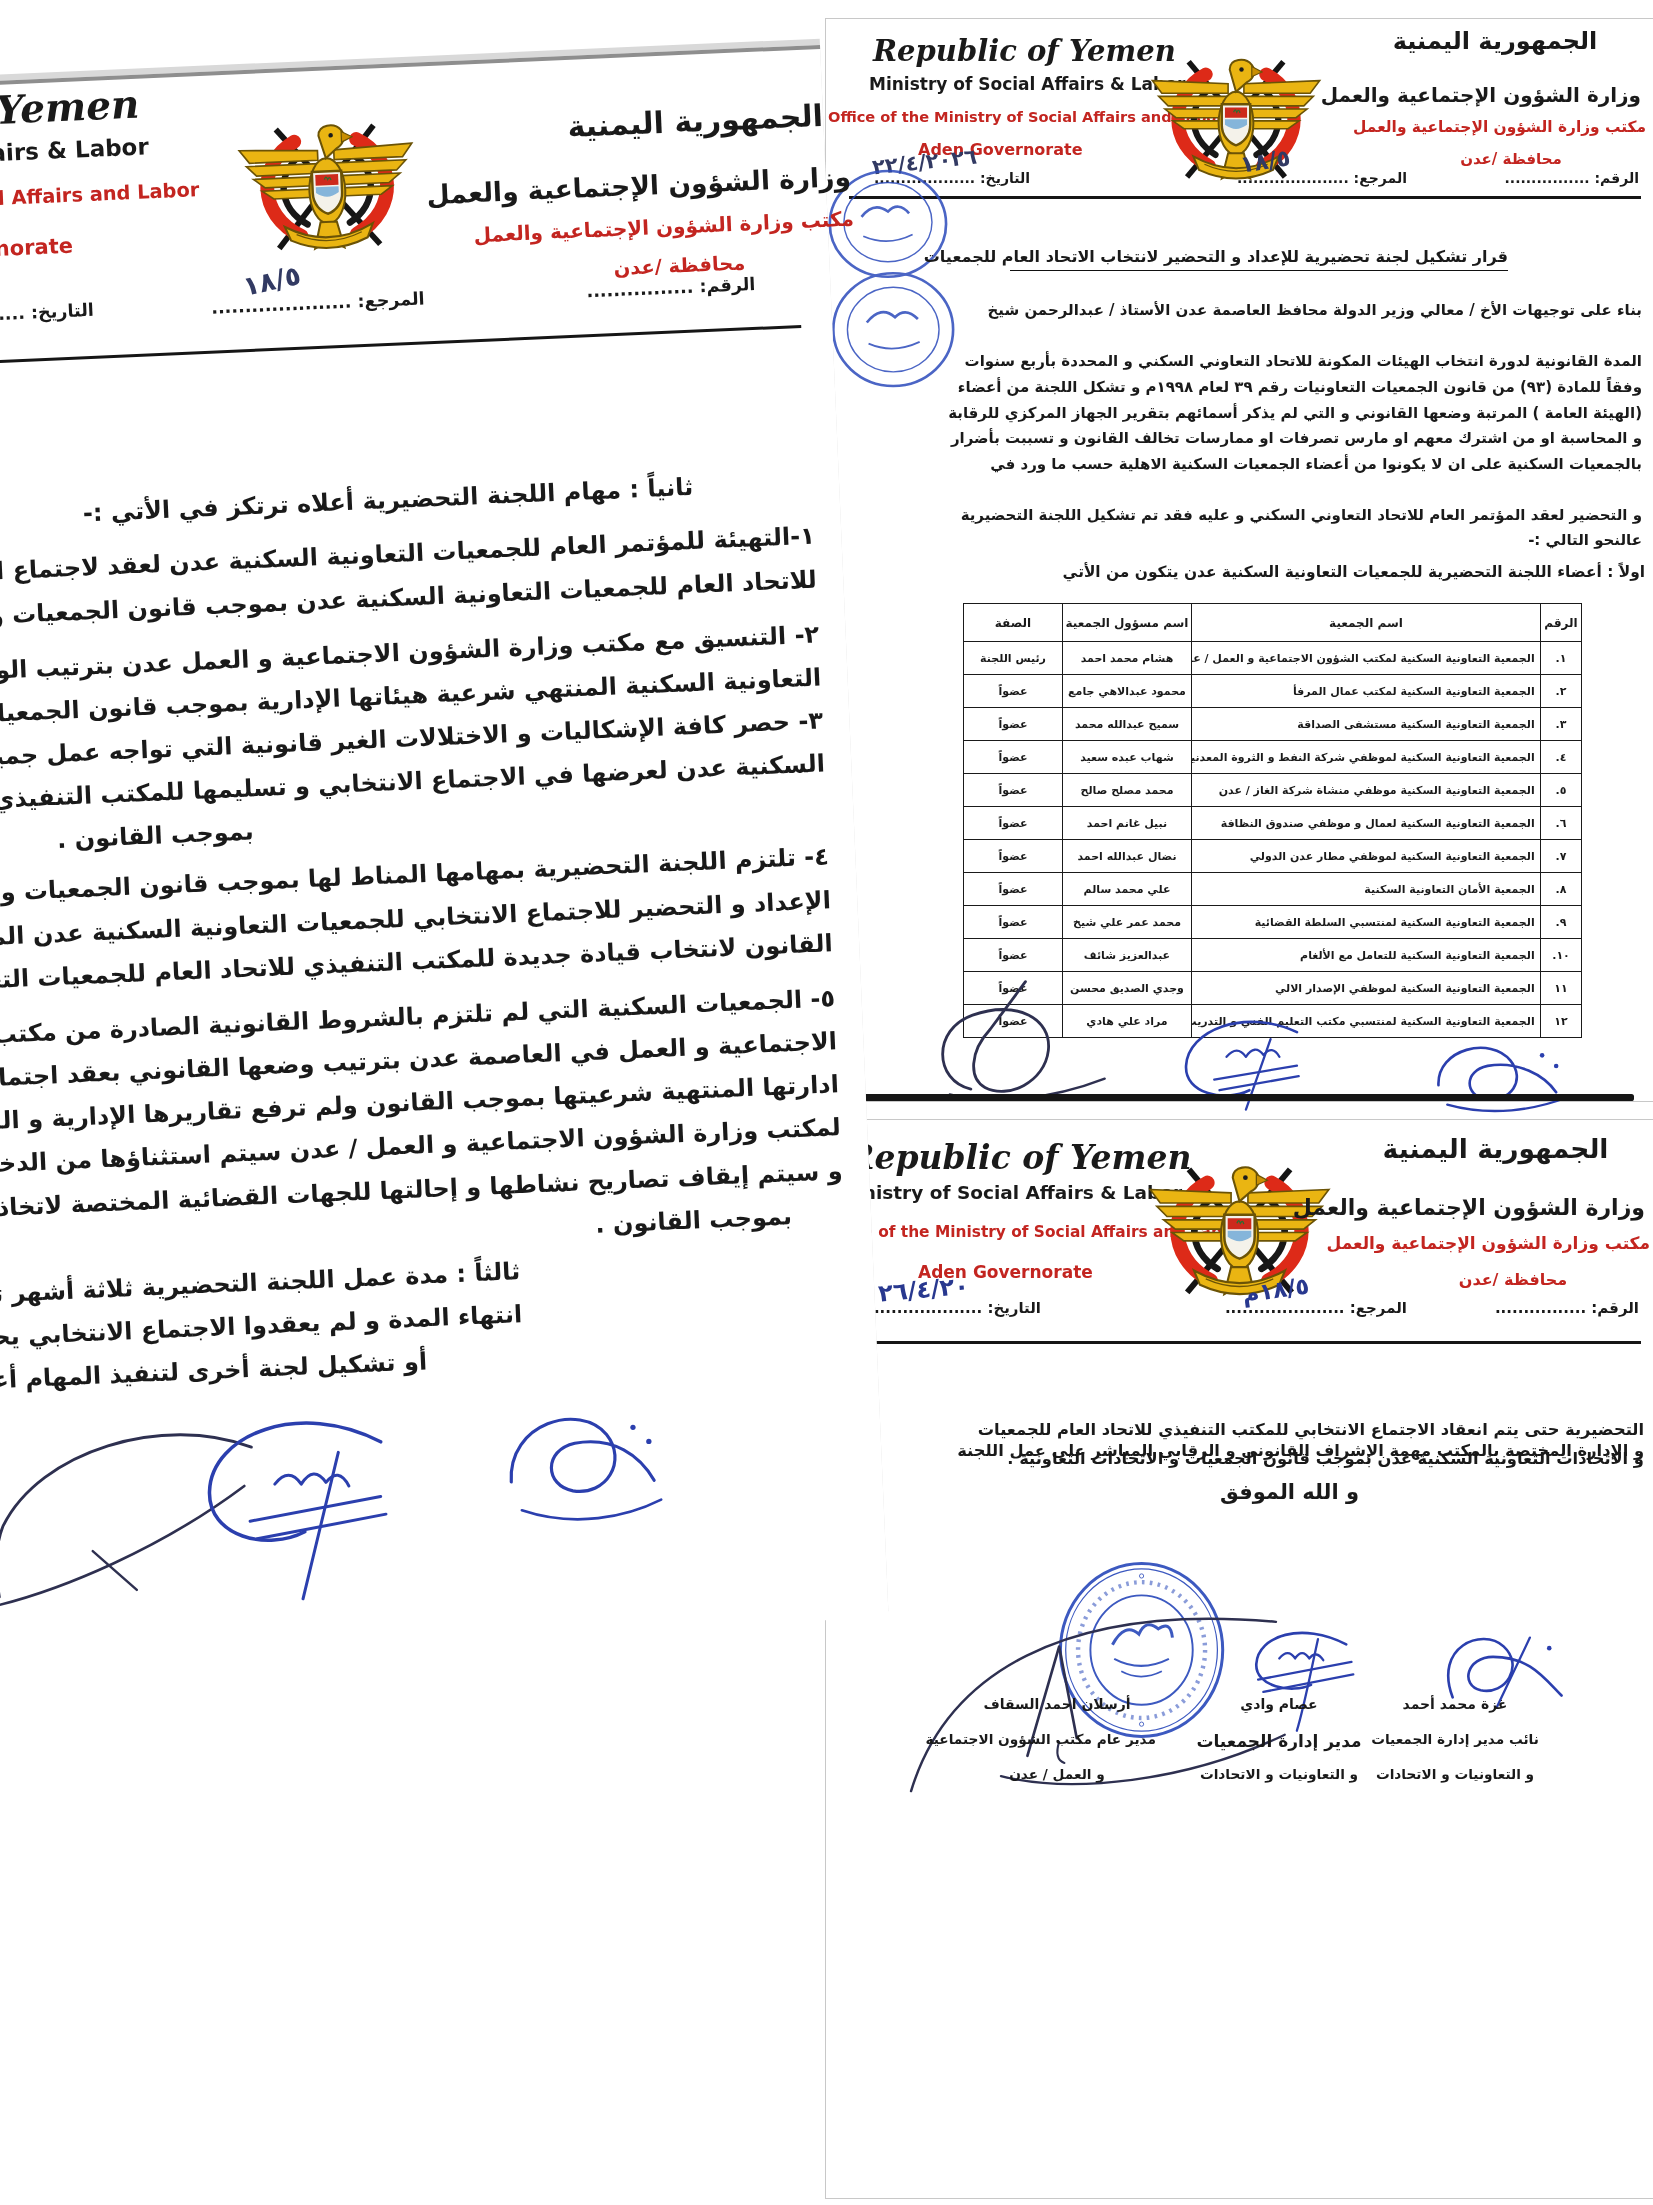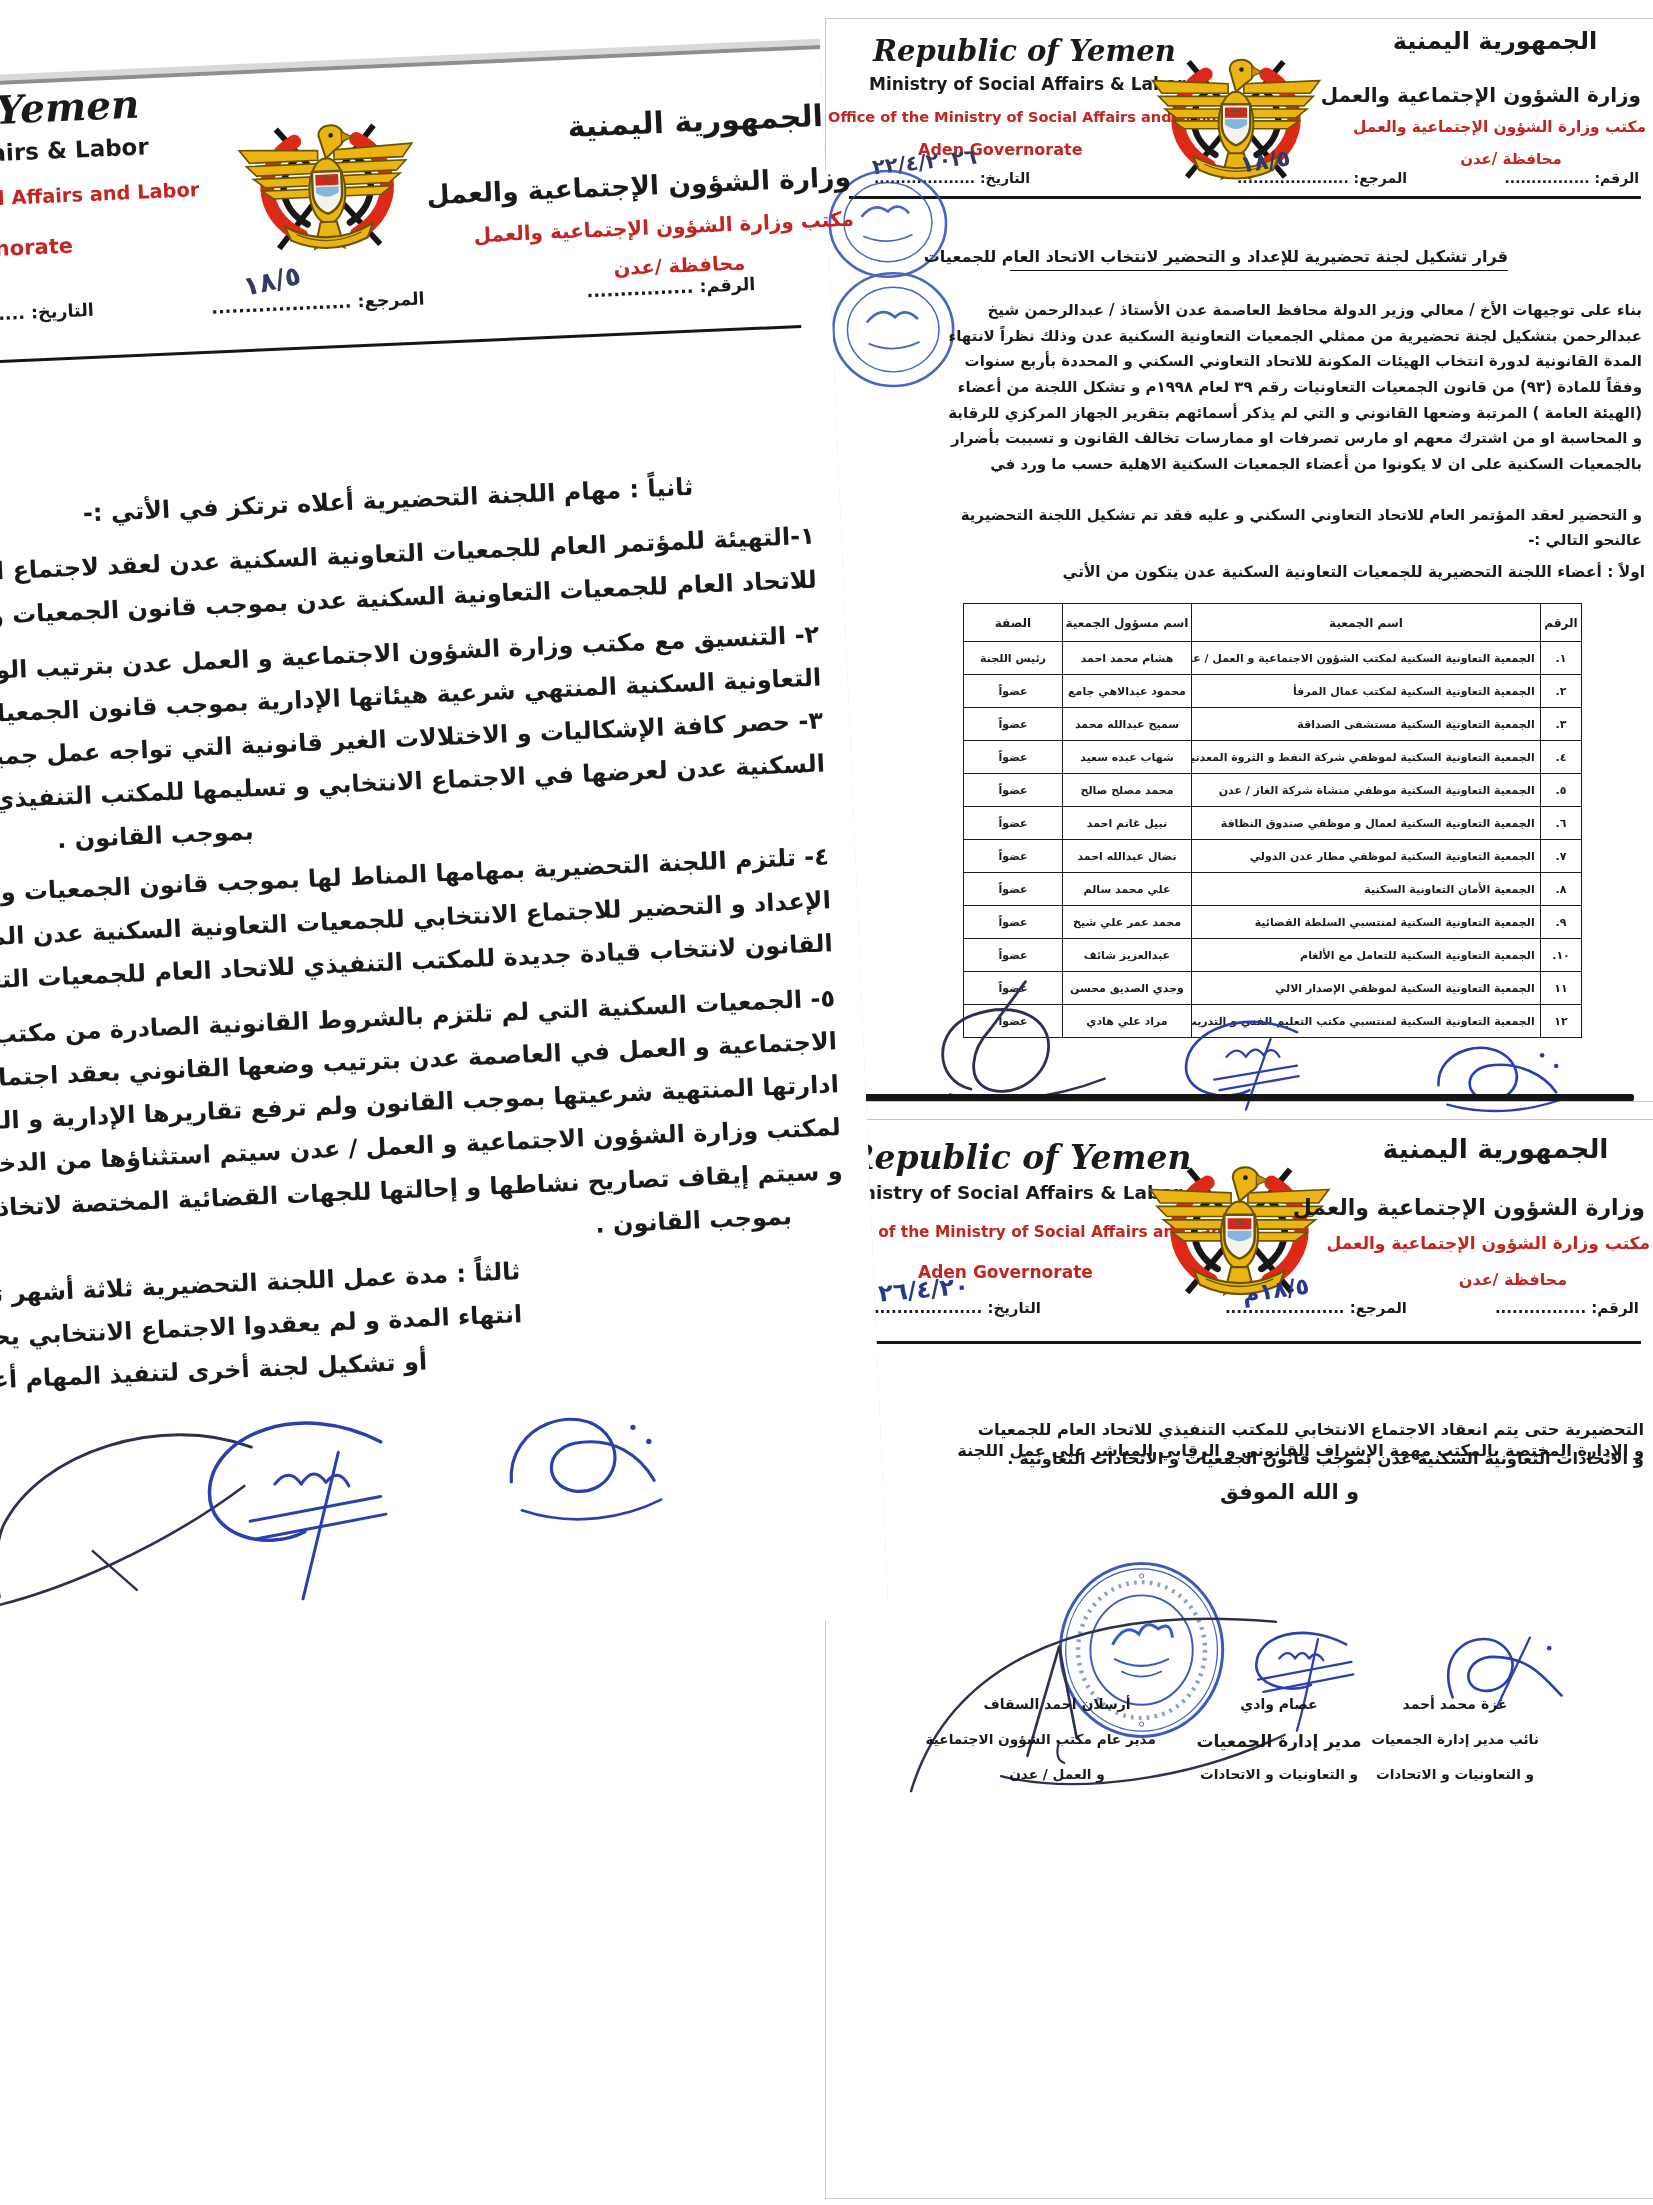--- a/index.html
+++ b/index.html
@@ -119,21 +119,20 @@
     <path d="M50,82 q28,12 56,-2" stroke-width="2"></path>
     <ellipse cx="84" cy="188" rx="68" ry="64" stroke-width="3"></ellipse>
     <ellipse cx="84" cy="188" rx="52" ry="48" stroke-width="1.6"></ellipse>
     <path d="M54,180 q16,-20 32,-6 q12,-12 26,2" stroke-width="3"></path>
     <path d="M56,204 q28,12 58,-2" stroke-width="2"></path>
   </svg>
 
   <div class="abs b rtl nw ctr" style="left:1010px;top:247px;width:498px;font-size:16px;border-bottom:1.8px solid #111;padding-bottom:3.5px;">قرار تشكيل لجنة تحضيرية للإعداد و التحضير لانتخاب الاتحاد العام للجمعيات</div>
 
   <div class="p1line" style="left:910px;top:298px;">بناء على توجيهات الأخ / معالي وزير الدولة  محافظ العاصمة عدن الأستاذ / عبدالرحمن شيخ</div>
-  <div class="p1line" style="left:910px;top:324px;">عبدالرحمن بتشكيل لجنة تحضيرية من ممثلي الجمعيات التعاونية السكنية عدن وذلك نظراً لانتهاء</div>
   <div class="p1line" style="left:910px;top:349px;">المدة القانونية لدورة انتخاب الهيئات المكونة للاتحاد التعاوني السكني و المحددة بأربع سنوات</div>
   <div class="p1line" style="left:910px;top:375px;">وفقاً للمادة (٩٣) من قانون الجمعيات التعاونيات رقم ٣٩ لعام ١٩٩٨م و تشكل اللجنة من أعضاء</div>
   <div class="p1line" style="left:910px;top:401px;">(الهيئة العامة ) المرتبة وضعها القانوني و التي لم يذكر أسمائهم بتقرير الجهاز المركزي للرقابة</div>
   <div class="p1line" style="left:910px;top:426px;">و المحاسبة او من اشترك معهم او مارس تصرفات او ممارسات تخالف القانون و تسببت بأضرار</div>
   <div class="p1line" style="left:910px;top:452px;">بالجمعيات السكنية على ان لا يكونوا من أعضاء الجمعيات السكنية الاهلية  حسب ما ورد في</div>
   <div class="p1line" style="left:910px;top:503px;">و التحضير لعقد المؤتمر العام للاتحاد التعاوني السكني و عليه  فقد تم تشكيل اللجنة التحضيرية</div>
   <div class="p1line" style="left:910px;top:528px;">عالنحو التالي :-</div>
 
   <div class="abs b rtl nw" style="left:1019px;top:563px;width:626px;font-size:15.4px;text-align:right;">اولاً : أعضاء اللجنة التحضيرية للجمعيات التعاونية السكنية عدن يتكون من الأتي</div>
 

